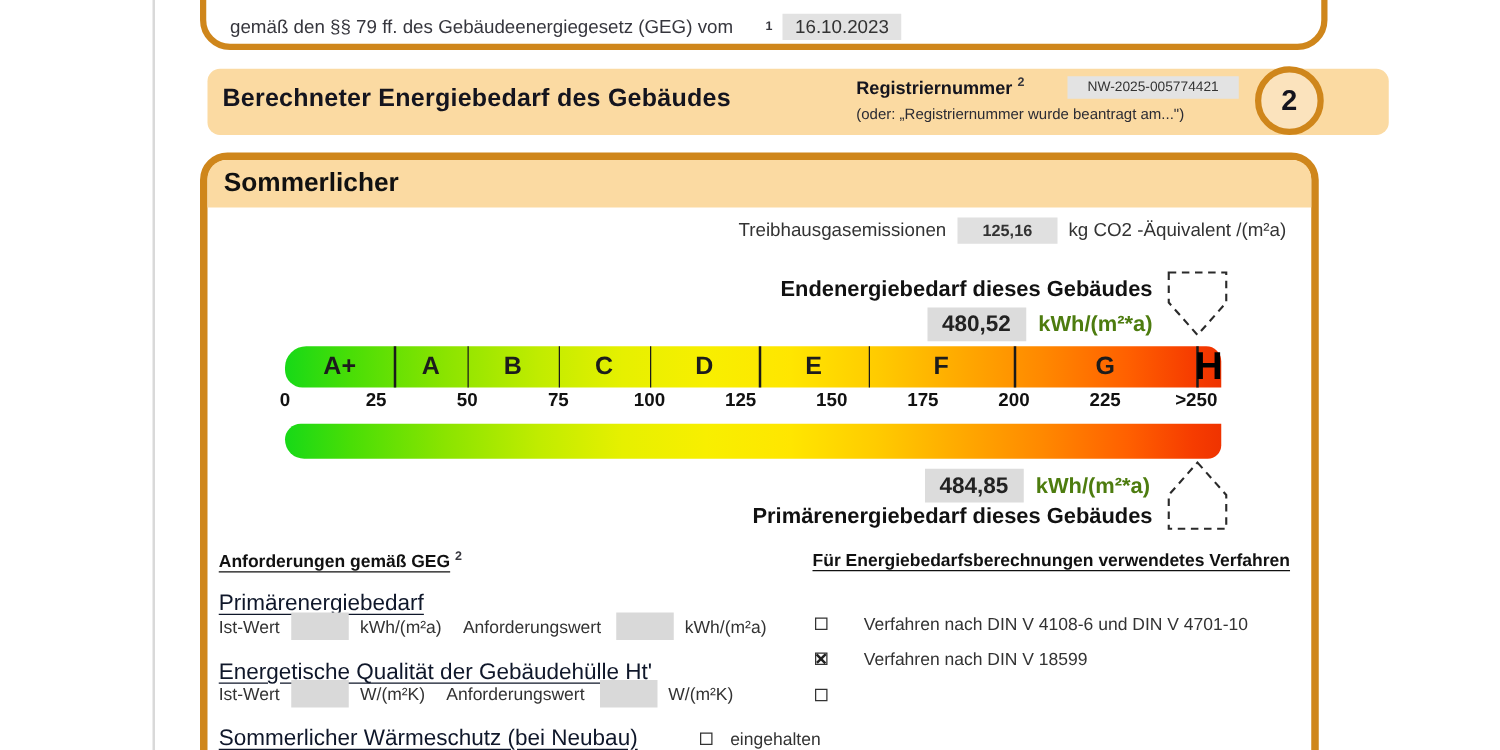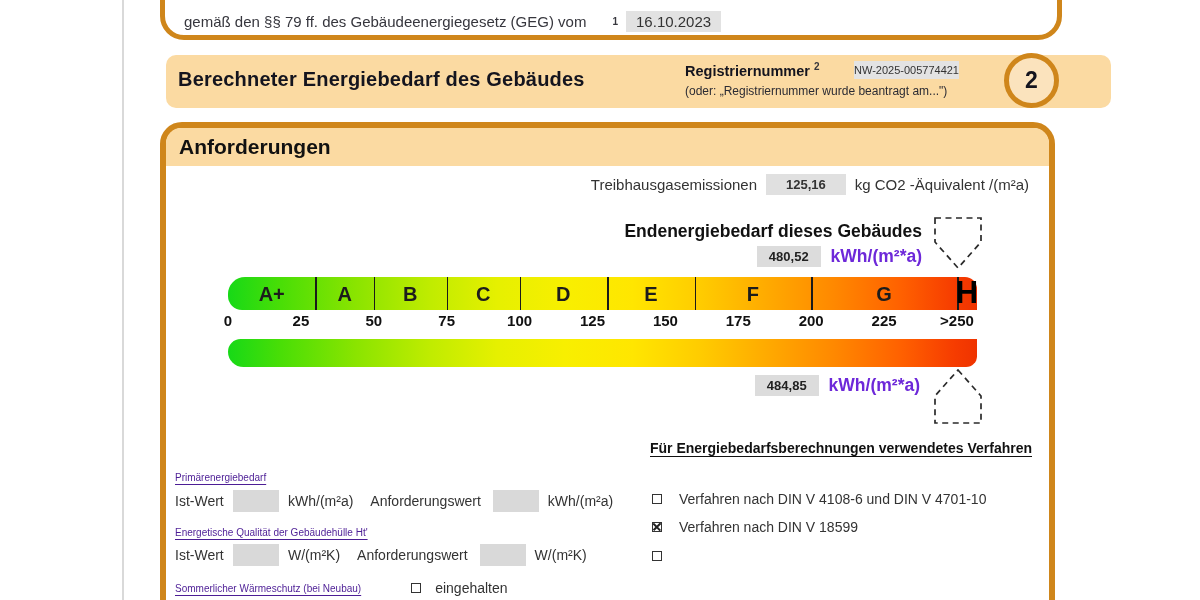--- a/index.html
+++ b/index.html
@@ -20,21 +20,21 @@
   .intro-row{left:19px;top:52px;display:flex;align-items:center;font-size:15px;color:#36363d;white-space:nowrap;}
   .sup{font-size:10px;vertical-align:super;font-weight:bold;color:#36363d;}
   .intro-sup{margin-left:26px;margin-right:8px;}
   .gray-chip{background:#e2e2e2;padding:2px 10px;font-size:15px;color:#333;}
   
   .band{
     left:166px;top:55px;width:945px;height:53px;background:#fbdaa2;border-radius:10px;
   }
   .band-title{left:12px;top:13px;font-size:20px;font-weight:bold;color:#14141e;letter-spacing:.2px;}
   .reg-label{left:519px;top:6px;font-size:14.5px;font-weight:bold;color:#14141e;}
-  .reg-chip{left:688px;top:6px;background:#e3e3e3;padding:3px 0;font-size:11px;color:#333;}
+  .reg-chip{left:688px;top:6px;background:#e3e3e3;padding:3px 16px;font-size:11px;color:#333;}
   .reg-note{left:519px;top:29px;font-size:12px;color:#2b2b33;}
   .page-badge{
     left:1004px;top:53px;width:55px;height:55px;box-sizing:border-box;
     border:5px solid #cf861b;border-radius:50%;background:#fbe3bd;
     display:flex;align-items:center;justify-content:center;
     font-size:23px;font-weight:bold;color:#14141e;
   }
   
   .main-box{
     left:160px;top:122px;width:895px;height:520px;box-sizing:border-box;
@@ -46,22 +46,22 @@
   }
   .main-header-title{font-size:21px;font-weight:bold;color:#111;}
   .ghg-row{top:46px;right:20px;display:flex;align-items:center;gap:9px;font-size:15px;color:#333;white-space:nowrap;}
   .ghg-chip{background:#e0e0e0;padding:3px 20px;font-size:13px;font-weight:bold;color:#333;}
   .big-label{font-size:17.5px;font-weight:bold;color:#111;white-space:nowrap;}
   .end-label{top:93px;right:127px;}
   .val-row-big{display:flex;align-items:center;gap:10px;}
   .end-val{top:118px;right:127px;}
   .primary-val{top:247px;right:129px;}
   .primary-label{top:274px;right:127px;}
-  .big-chip{background:#dcdcdc;padding:3px 12px;font-size:13px;font-weight:bold;color:#222;}
-  .big-unit{font-size:17.5px;font-weight:bold;color:#6d28d9;}
+  .big-chip{background:#dcdcdc;padding:3px 12px;font-size:18px;font-weight:bold;color:#222;}
+  .big-unit{font-size:17.5px;font-weight:bold;color:#4d7c0f;}
   
   .scale-top{
     left:62px;top:149px;width:749px;height:33px;
     border-radius:17px 12px 0 14px;position:absolute;
     background:linear-gradient(90deg,#17d917 0%,#49de06 7%,#8ae400 17%,#c0ec00 27%,#e6f000 36%,#f8ef00 45%,#ffe600 54%,#ffcc00 63%,#ffaa00 72%,#ff8800 81%,#ff6000 90%,#f63c00 97%,#ef3300 100%);
   }
   .scale-letter{
     position:absolute;top:50%;transform:translate(-50%,-50%);
     font-size:20px;font-weight:bold;color:#1c1c1c;
   }
@@ -76,42 +76,42 @@
     left:62px;top:211px;width:749px;height:28px;position:absolute;
     border-radius:14px 0 12px 17px;
     background:linear-gradient(90deg,#17d917 0%,#49de06 7%,#8ae400 17%,#c0ec00 27%,#e6f000 36%,#f8ef00 45%,#ffe600 54%,#ffcc00 63%,#ffaa00 72%,#ff8800 81%,#ff6000 90%,#f63c00 97%,#ef3300 100%);
   }
   .marker{position:absolute;}
   .marker-down{left:764px;top:85px;}
   .marker-up{left:764px;top:238px;}
   
   .col-heading{font-size:14px;font-weight:bold;color:#111;white-space:nowrap;}
   .u{text-decoration:underline;text-underline-offset:3px;}
-  .sub-heading{font-size:10px;color:#4c1d95;white-space:nowrap;}
+  .sub-heading{font-size:18px;color:#0f172a;white-space:nowrap;}
   .req-heading{left:9px;top:312px;}
   .req-primary{left:9px;top:344px;}
   .val-row{position:absolute;display:flex;align-items:center;font-size:14px;color:#333;white-space:nowrap;}
   .row1{left:9px;top:362px;}
   .row2{left:9px;top:416px;}
   .ist-label{width:58px;}
   .field{background:#d9d9d9;width:46px;height:22px;display:inline-block;}
   .unit{margin-left:9px;}
   .anf-label{margin-left:17px;}
   .anf-field{margin-left:12px;}
   .env-heading{left:9px;top:399px;}
   .summer-row{left:9px;top:452px;display:flex;align-items:center;}
   .summer-gap{margin-left:50px;}
   .cb{width:10px;height:10px;box-sizing:border-box;border:1.5px solid #333;position:relative;flex:none;display:inline-block;background:#fff;}
   .cb.on::before,.cb.on::after{content:"";position:absolute;left:-1px;top:3.2px;width:9.5px;height:1.6px;background:#222;}
   .cb.on::before{transform:rotate(45deg);}
   .cb.on::after{transform:rotate(-45deg);}
   .cb-label{margin-left:14px;font-size:14px;color:#333;white-space:nowrap;}
   .verf-heading{left:484px;top:312px;}
   .verf-list{left:486px;top:362px;position:absolute;}
-  .check-row{display:flex;align-items:center;height:17px;margin-bottom:11.5px;}
+  .check-row{display:flex;align-items:center;height:17px;margin-bottom:11.5px;gap:12px;}
   .check-row .cb-label{margin-left:17px;}
 </style>
 </head>
 <body>
 
 <div class="abs page-edge"></div>
 
 <div class="abs top-box">
 
   <div class="abs intro-row">
@@ -129,21 +129,21 @@
   </div>
   <div class="abs reg-chip">NW-2025-005774421</div>
   <div class="abs reg-note">(oder: „Registriernummer wurde beantragt am...")</div>
 </div>
 <div class="abs page-badge">
   <span>2</span>
 </div>
 
 <div class="abs main-box">
   <div class="abs main-header">
-    <span class="main-header-title">Anforderungen</span>
+    <span class="main-header-title">Sommerlicher</span>
   </div>
 
   <div class="abs ghg-row">
     <span>Treibhausgasemissionen</span>
     <span class="ghg-chip">125,16</span>
     <span>kg CO2 -Äquivalent /(m²a)</span>
   </div>
 
   <div class="abs big-label end-label">Endenergiebedarf dieses Gebäudes</div>
   <div class="abs val-row-big end-val">
@@ -190,21 +190,26 @@
   <div class="scale-bottom"></div>
 
   <svg class="marker marker-up" width="56" height="62" viewBox="0 0 56 62">
     <path d="M28 4 L51 30 L51 57 L5 57 L5 30 Z" fill="none" stroke="#2a2a2a" stroke-width="1.7" stroke-dasharray="6 4.5"></path>
   </svg>
 
   <div class="abs val-row-big primary-val">
     <span class="big-chip">484,85</span>
     <span class="big-unit">kWh/(m²*a)</span>
   </div>
-
+  <div class="abs big-label primary-label">Primärenergiebedarf dieses Gebäudes</div>
+
+  <div class="abs col-heading req-heading">
+    <span class="u">Anforderungen gemäß GEG</span>
+    <span class="sup">2</span>
+  </div>
 
   <div class="abs sub-heading u req-primary">Primärenergiebedarf</div>
   <div class="val-row row1">
     <span class="ist-label">Ist-Wert</span>
     <span class="field"></span>
     <span class="unit">kWh/(m²a)</span>
     <span class="anf-label">Anforderungswert</span>
     <span class="field anf-field"></span>
     <span class="unit">kWh/(m²a)</span>
   </div>

